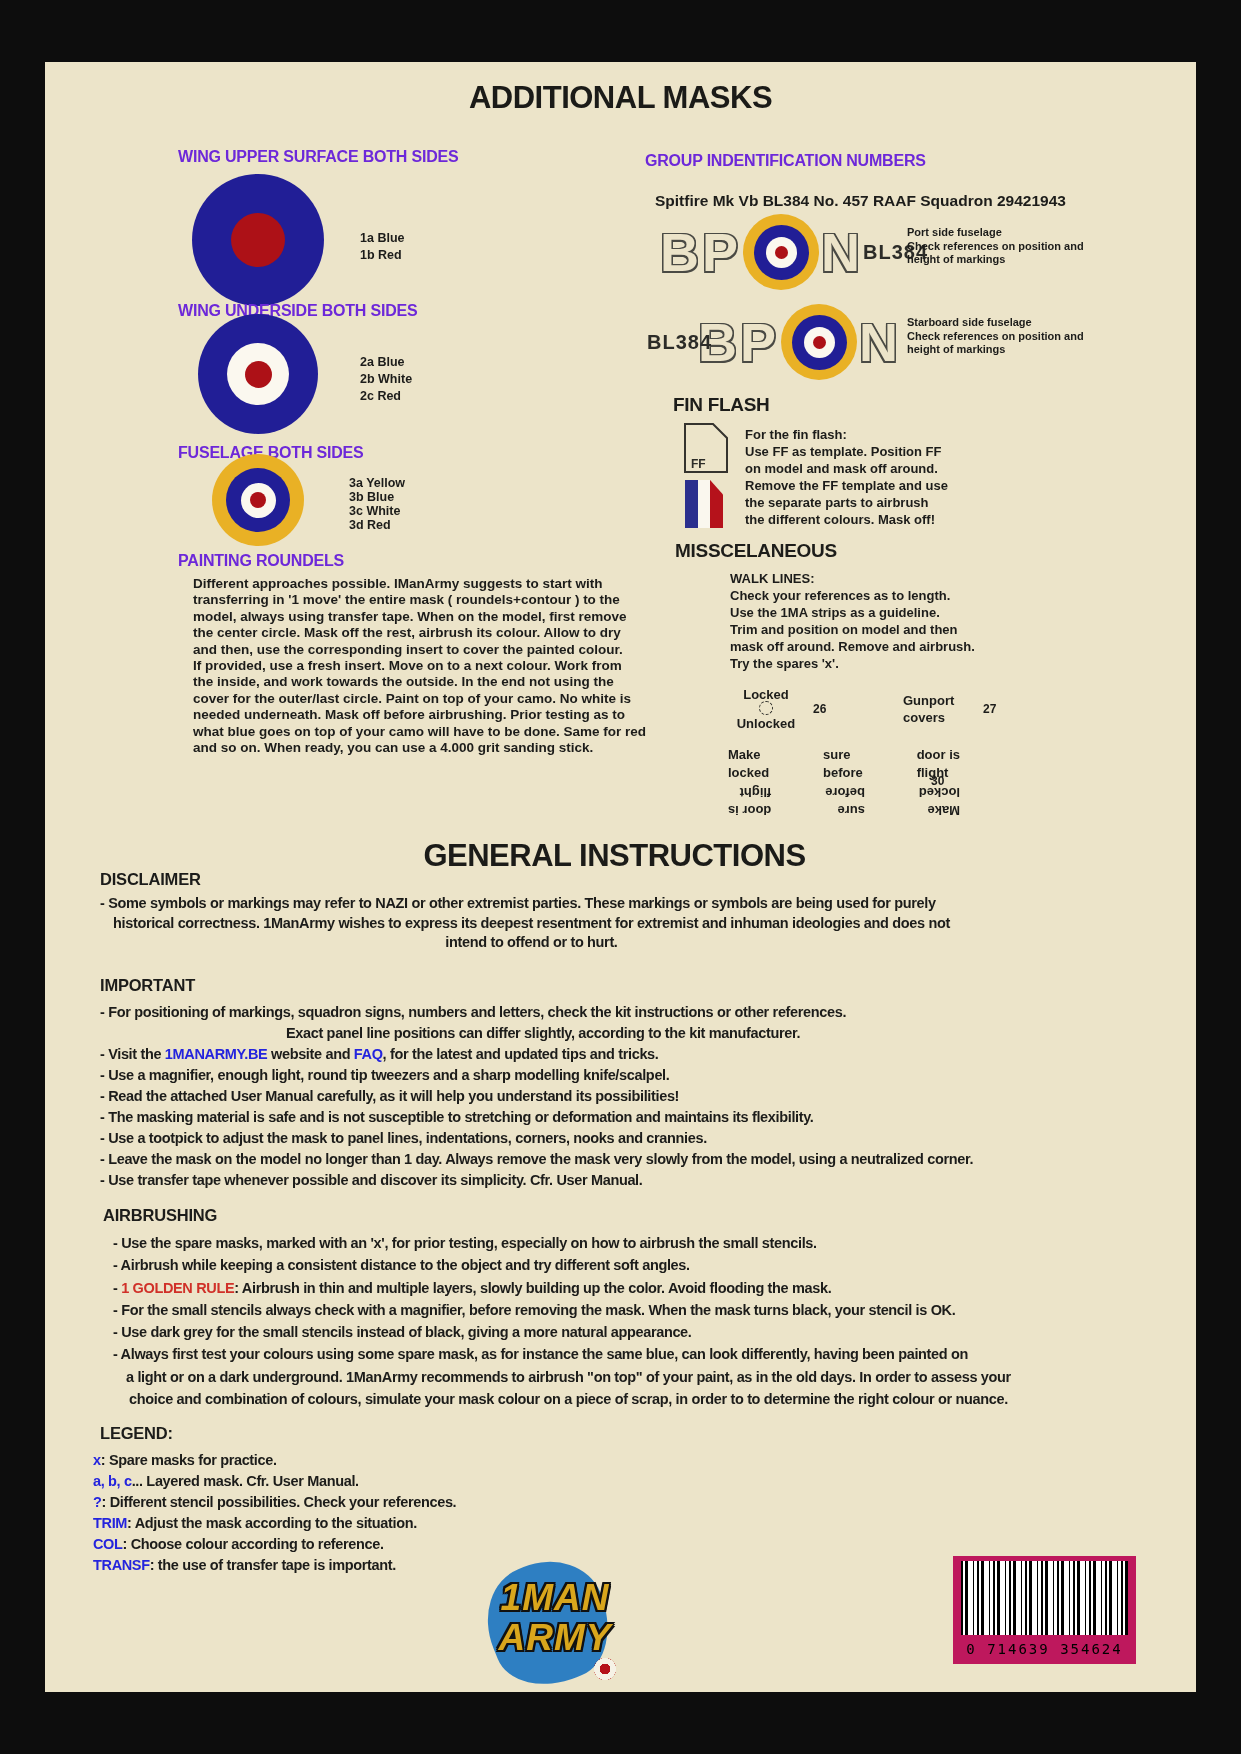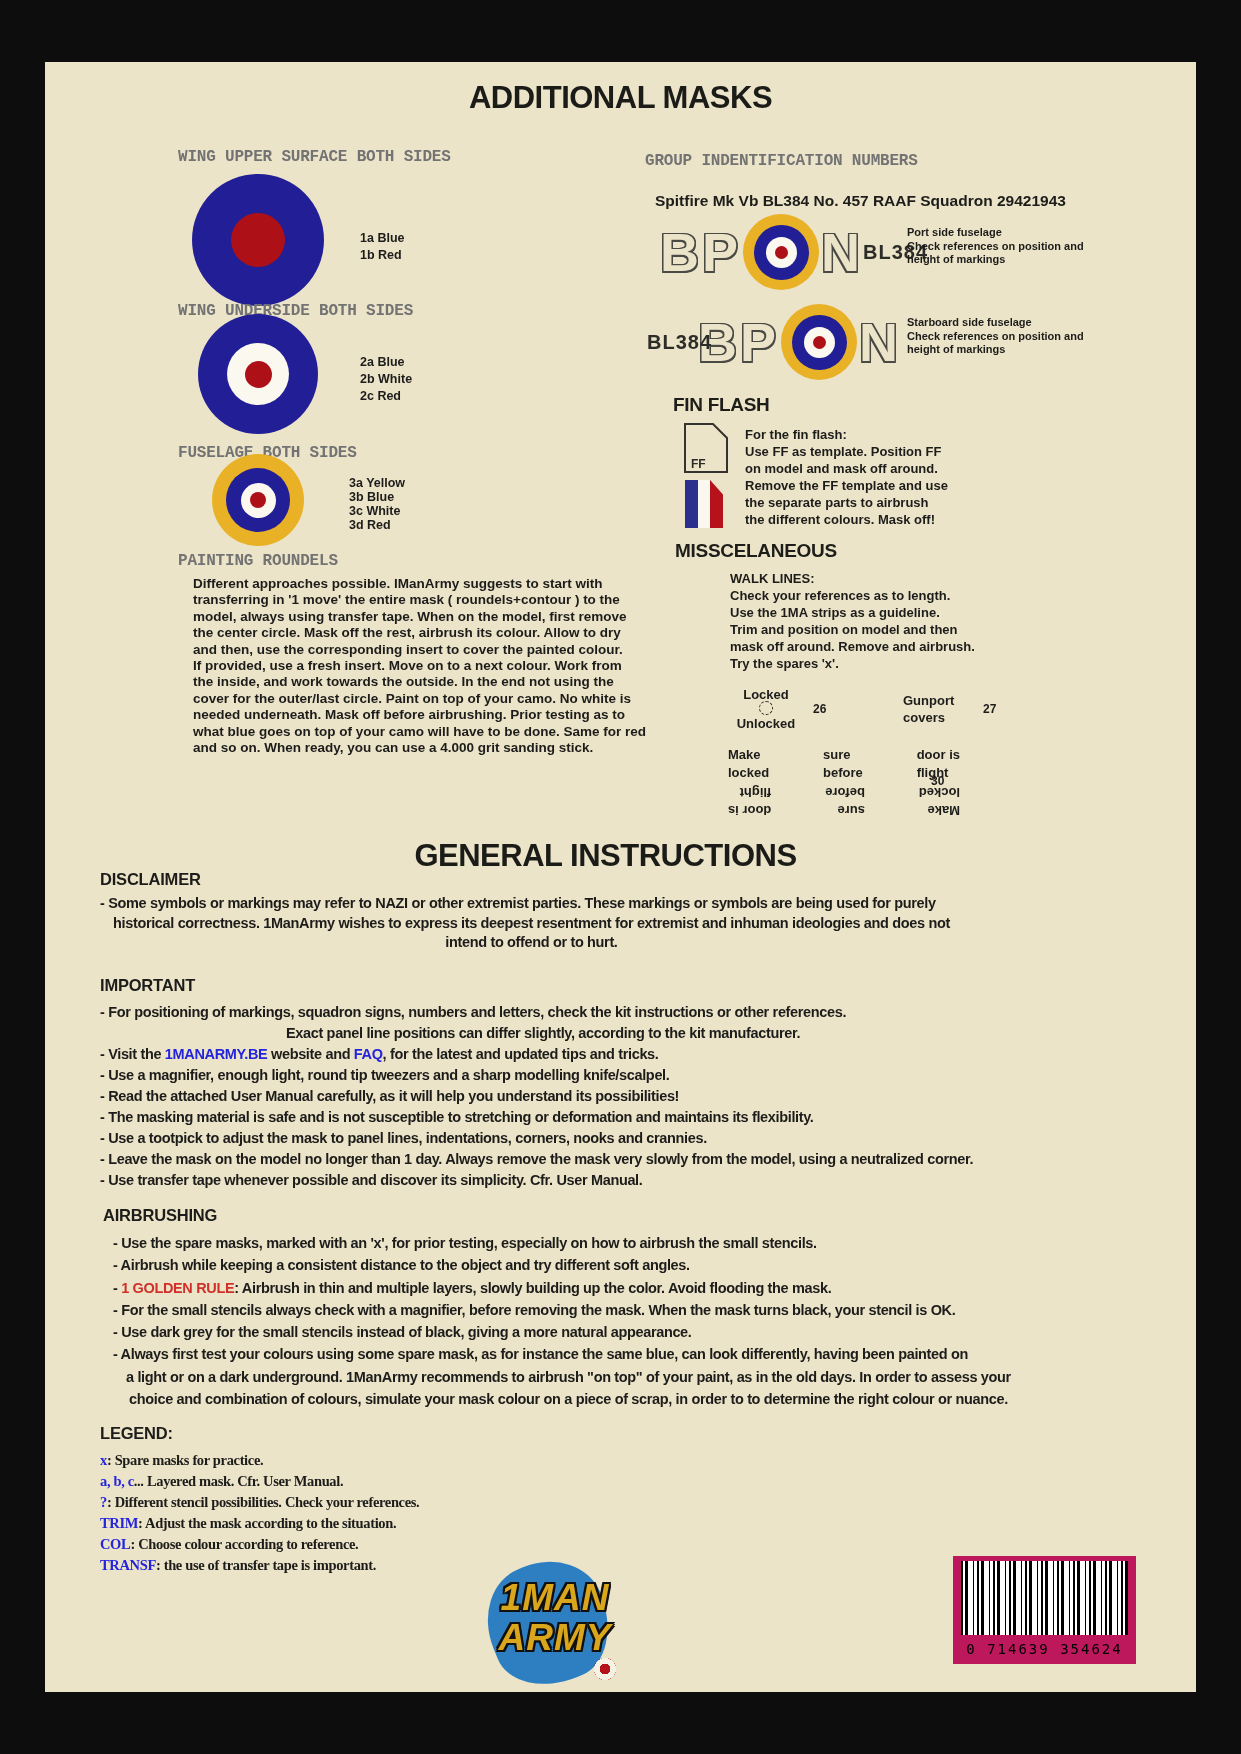--- a/index.html
+++ b/index.html
@@ -3,21 +3,21 @@
 <meta charset="utf-8">
 <style>
   html,body{margin:0;padding:0;background:#0d0d0d;}
   .canvas{position:relative;width:1241px;height:1754px;background:#0d0d0d;overflow:hidden;
           font-family:"Liberation Sans",sans-serif;color:#1c1c1a;}
   .page{position:absolute;left:45px;top:62px;width:1151px;height:1630px;background:#ece4c9;}
   .abs{position:absolute;}
   .pre{white-space:pre-line;}
   h1,h2,h3{margin:0;padding:0;font-weight:700;}
   .big-title{width:100%;text-align:center;font-size:31px;letter-spacing:-.5px;color:#1b1b18;}
-  .sec-h{font-size:16px;letter-spacing:-.2px;color:#737373;font-family:Liberation Mono, monospace;}
+  .sec-h{font-size:16px;letter-spacing:-.2px;color:#6d28d9;}
   .sub-h{font-size:19px;letter-spacing:-.3px;color:#1d1d1a;}
   .lbl{font-size:12.5px;font-weight:700;line-height:17px;}
   .para{font-size:13.5px;font-weight:700;line-height:16.4px;width:465px;}
   .note-sm{font-size:11px;font-weight:700;line-height:13.5px;}
   .note-md{font-size:13px;font-weight:700;line-height:17px;}
   .ring{border-radius:50%;display:flex;align-items:center;justify-content:center;}
   .outl{font-weight:700;color:#ece4c9;letter-spacing:3px;
         text-shadow:-1.5px -1.5px 0 #4a4a44, 1.5px -1.5px 0 #4a4a44, -1.5px 1.5px 0 #4a4a44, 1.5px 1.5px 0 #4a4a44, 0 -1.5px 0 #4a4a44, 0 1.5px 0 #4a4a44, -1.5px 0 0 #4a4a44, 1.5px 0 0 #4a4a44;}
   .stencil{font-weight:700;font-size:20px;letter-spacing:1px;color:#2c2c28;}
   .grow{display:flex;align-items:center;}
@@ -188,21 +188,21 @@
     <div class="door-col">
       <div>sure</div>
           <div>before</div>
     </div>
     <div class="door-col">
       <div>door is</div>
           <div>flight</div>
     </div>
   </div>
 
-  <h1 class="abs big-title" style="top:776px;left:8px;width:1105px;">GENERAL INSTRUCTIONS</h1>
+  <h1 class="abs big-title" style="top:776px;left:17px;width:1105px;">GENERAL INSTRUCTIONS</h1>
 
   <h3 class="abs gi-h" style="left:55px;top:808px;">DISCLAIMER</h3>
   <div class="abs disc" style="left:55px;top:832px;">
     <div class="gi-line">- Some symbols or markings may refer to NAZI or other extremist parties. These markings or symbols are being used for purely</div>
     <div class="gi-line cont">historical correctness. 1ManArmy wishes to express its deepest resentment for extremist and inhuman ideologies and does not</div>
     <div class="gi-line cont">intend to offend or to hurt.</div>
   </div>
 
   <h3 class="abs gi-h" style="left:55px;top:914px;">IMPORTANT</h3>
   <div class="abs" style="left:55px;top:940px;">
@@ -223,21 +223,21 @@
     <div class="gi-line">- Airbrush while keeping a consistent distance to the object and try different soft angles.</div>
     <div class="gi-line"><span>- </span><span class="red">1 GOLDEN RULE</span><span>: Airbrush in thin and multiple layers, slowly building up the color. Avoid flooding the mask.</span></div>
     <div class="gi-line">- For the small stencils always check with a magnifier, before removing the mask. When the mask turns black, your stencil is OK.</div>
     <div class="gi-line">- Use dark grey for the small stencils instead of black, giving a more natural appearance.</div>
     <div class="gi-line">- Always first test your colours using some spare mask, as for instance the same blue, can look differently, having been painted on</div>
     <div class="gi-line cont">a light or on a dark underground. 1ManArmy recommends to airbrush "on top" of your paint, as in the old days. In order to assess your</div>
     <div class="gi-line cont">choice and combination of colours, simulate your mask colour on a piece of scrap, in order to to determine the right colour or nuance.</div>
   </div>
 
   <h3 class="abs gi-h" style="left:55px;top:1362px;">LEGEND:</h3>
-  <div class="abs leg" style="left:55px;top:1388px;font-family:Liberation Serif, serif;">
+  <div class="abs leg" style="left:48px;top:1388px;">
     <div class="gi-line"><span class="blue">x</span><span>: Spare masks for practice.</span></div>
     <div class="gi-line"><span class="blue">a, b, c</span><span>... Layered mask. Cfr. User Manual.</span></div>
     <div class="gi-line"><span class="blue">?</span><span>: Different stencil possibilities. Check your references.</span></div>
     <div class="gi-line"><span class="blue">TRIM</span><span>: Adjust the mask according to the situation.</span></div>
     <div class="gi-line"><span class="blue">COL</span><span>: Choose colour according to reference.</span></div>
     <div class="gi-line"><span class="blue">TRANSF</span><span>: the use of transfer tape is important.</span></div>
   </div>
 
   <div class="abs logo" style="left:415px;top:1498px;">
     <div class="logo-blob"></div>

